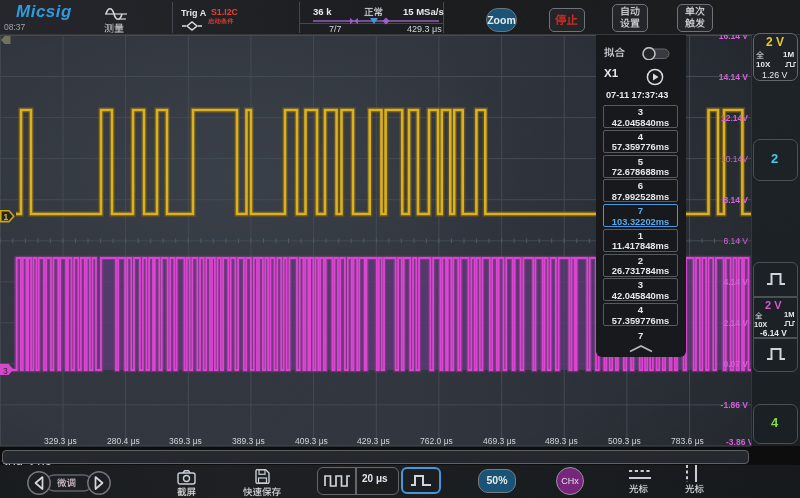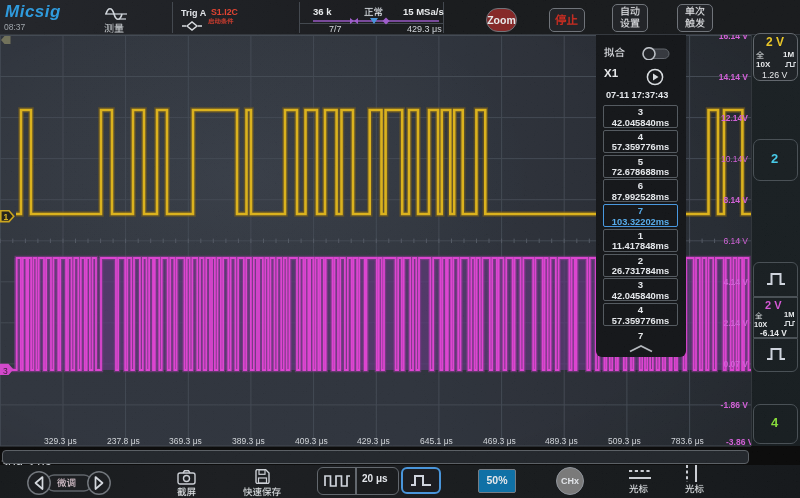--- a/index.html
+++ b/index.html
@@ -54,35 +54,35 @@
 <div class="t" style="right:52px;top:113px;font-size:8.5px;color:#cf58d4;font-weight:bold">12.14V</div>
 <div class="t" style="right:52px;top:154px;font-size:8.5px;color:#cf58d4;font-weight:normal">10.14V</div>
 <div class="t" style="right:52px;top:195px;font-size:8.5px;color:#cf58d4;font-weight:bold">8.14 V</div>
 <div class="t" style="right:52px;top:236px;font-size:8.5px;color:#cf58d4;font-weight:normal">6.14 V</div>
 <div class="t" style="right:52px;top:277px;font-size:8.5px;color:#cf58d4;font-weight:bold">4.14 V</div>
 <div class="t" style="right:52px;top:318px;font-size:8.5px;color:#cf58d4;font-weight:bold">2.14 V</div>
 <div class="t" style="right:52px;top:359px;font-size:8.5px;color:#cf58d4;font-weight:bold">0.07 V</div>
 <div class="t" style="right:52px;top:400px;font-size:8.5px;color:#cf58d4;font-weight:bold">-1.86 V</div>
 <div class="t" style="left:1px;top:456px;font-size:13px;color:#cfd3d8">309.3 μs</div>
 <div class="t" style="left:44px;top:436px;font-size:8.5px;color:#cfd3d8">329.3 μs</div>
-<div class="t" style="left:107px;top:436px;font-size:8.5px;color:#cfd3d8">237.8 μs</div>
+<div class="t" style="left:107px;top:436px;font-size:8.5px;color:#cfd3d8">280.4 μs</div>
 <div class="t" style="left:169px;top:436px;font-size:8.5px;color:#cfd3d8">369.3 μs</div>
 <div class="t" style="left:232px;top:436px;font-size:8.5px;color:#cfd3d8">389.3 μs</div>
 <div class="t" style="left:295px;top:436px;font-size:8.5px;color:#cfd3d8">409.3 μs</div>
 <div class="t" style="left:357px;top:436px;font-size:8.5px;color:#cfd3d8">429.3 μs</div>
-<div class="t" style="left:420px;top:436px;font-size:8.5px;color:#cfd3d8">645.1 μs</div>
+<div class="t" style="left:420px;top:436px;font-size:8.5px;color:#cfd3d8">762.0 μs</div>
 <div class="t" style="left:483px;top:436px;font-size:8.5px;color:#cfd3d8">469.3 μs</div>
 <div class="t" style="left:545px;top:436px;font-size:8.5px;color:#cfd3d8">489.3 μs</div>
 <div class="t" style="left:608px;top:436px;font-size:8.5px;color:#cfd3d8">509.3 μs</div>
 <div class="t" style="left:671px;top:436px;font-size:8.5px;color:#cfd3d8">783.6 μs</div>
 <div class="t" style="left:726px;top:437px;font-size:8.5px;color:#cf58d4;font-weight:bold">-3.86 V</div>
 <div class="abs" style="left:2px;top:450px;width:747px;height:14px;border:1px solid #53585e;border-radius:4px;background:#191d22"></div>
 <div class="abs" style="left:0;top:0;width:800px;height:35px;
 background:linear-gradient(90deg,#191b20 0%,#131519 30%,#0e1013 55%,#0e1013 100%);border-bottom:1px solid #2a2e34"></div>
-<div class="t" style="left:5px;top:2px;font-size:17px;font-weight:bold;font-style:italic;color:#2496dc;letter-spacing:0.5px">Micsig</div>
+<div class="t" style="left:16px;top:2px;font-size:17px;font-weight:bold;font-style:italic;color:#2496dc;letter-spacing:0.5px">Micsig</div>
 <div class="t" style="left:4px;top:22px;font-size:8.5px;color:#9aa0a6">08:37</div>
 <svg class="abs" style="left:105px;top:6px" width="22" height="16" viewBox="0 0 22 16">
 <path d="M1,8 C3,1 7,1 9,8 C11,15 15,15 17,8" fill="none" stroke="#cfd4da" stroke-width="1.6"></path>
 <line x1="0" y1="8" x2="22" y2="8" stroke="#cfd4da" stroke-width="1.2"></line>
     <line x1="14" y1="13" x2="21" y2="13" stroke="#cfd4da" stroke-width="1.2"></line>
   </svg>
 <svg style="position:absolute;left:104px;top:23px;" width="20" height="10" viewBox="0 0 200 100" fill="#d6dade">
     <path transform="translate(0,0)" d="M49 79C54 84 60 91 62 95L67 92C64 88 58 81 53 76ZM31 10V73H37V16H59V72H65V10ZM87 5V87C87 89 86 89 85 89C83 89 79 89 73 89C74 91 75 94 76 96C82 96 87 96 89 94C92 93 93 91 93 87V5ZM73 13V73H79V13ZM45 23V58C45 70 43 83 26 91C27 92 29 95 30 96C48 87 50 72 50 58V23ZM8 10C14 14 21 18 24 22L29 15C25 12 18 8 13 5ZM4 37C9 40 17 45 20 48L25 42C21 39 14 35 8 32ZM6 91 13 95C17 86 22 73 25 63L19 59C15 70 10 83 6 91Z"></path>
     <path transform="translate(100,0)" d="M25 22H75V27H25ZM25 12H75V17H25ZM18 7V32H82V7ZM5 36V42H95V36ZM23 61H46V66H23ZM54 61H78V66H54ZM23 51H46V56H23ZM54 51H78V56H54ZM5 88V94H96V88H54V82H87V77H54V71H85V46H16V71H46V77H13V82H46V88Z"></path>
   </svg>
@@ -109,21 +109,21 @@
   </svg>
 <div class="t" style="left:403px;top:6px;font-size:9.5px;font-weight:bold">15 MSa/s</div>
 <svg class="abs" style="left:313px;top:16px" width="126" height="10" viewBox="0 0 126 10">
 <line x1="0" y1="5" x2="126" y2="5" stroke="#9350c0" stroke-width="1.5"></line>
 <path d="M37,2 l4,3 -4,3 z M45,2 l-4,3 4,3 z" fill="#9a55c8"></path>
 <path d="M57,2 h8 l-4,6 z" fill="#3f8fd8"></path>
 <path d="M73,1.5 l3.5,3.5 -3.5,3.5 -3.5,-3.5 z" fill="#9a55c8"></path>
   </svg>
 <div class="t" style="left:329px;top:24px;font-size:9px;color:#cfd3d8">7/7</div>
 <div class="t" style="left:407px;top:24px;font-size:9px;color:#cfd3d8">429.3 μs</div>
-<div class="abs" style="left:486px;top:8px;width:31px;height:24px;border:1.2px solid #686d73;border-radius:12px;background:#7f1d1d;color:#e6e8ea;font-size:10.5px;font-weight:bold;text-align:center;line-height:22px">Zoom</div>
+<div class="abs" style="left:486px;top:8px;width:31px;height:24px;border:1.2px solid #686d73;border-radius:12px;background:#0c4a6e;color:#e6e8ea;font-size:10.5px;font-weight:bold;text-align:center;line-height:22px">Zoom</div>
 <div class="abs" style="left:549px;top:8px;width:36px;height:24px;border:1.2px solid #686d73;border-radius:5px;background:#17191d"></div>
 <svg style="position:absolute;left:555px;top:13.5px;" width="23" height="11.5" viewBox="0 0 200 100" fill="#e02518">
     <path transform="translate(0,0)" d="M47 30H80V39H47ZM40 25V44H87V25ZM31 50V67H38V56H88V67H95V50ZM56 6C58 8 59 10 60 13H32V19H95V13H68C67 10 65 6 63 4ZM40 64V70H59V88C59 89 59 89 57 89C56 89 50 89 44 89C45 91 46 94 47 96C54 96 60 96 63 95C66 94 67 92 67 88V70H86V64ZM26 4C21 19 12 34 3 44C4 46 7 50 7 52C10 48 13 45 16 40V96H23V29C27 22 30 14 33 6Z" stroke="#e02518" stroke-width="3"></path>
     <path transform="translate(100,0)" d="M19 26V84H5V91H95V84H58V45H90V38H58V4H50V84H26V26Z" stroke="#e02518" stroke-width="3"></path>
   </svg>
 <div class="abs" style="left:612px;top:4px;width:36px;height:28px;border:1.2px solid #686d73;border-radius:5px;background:#17191d"></div>
 <svg style="position:absolute;left:620px;top:6px;" width="20" height="10" viewBox="0 0 200 100" fill="#e6e8ea">
     <path transform="translate(0,0)" d="M24 47H77V62H24ZM24 40V25H77V40ZM24 69H77V83H24ZM46 4C45 8 43 13 42 18H16V96H24V90H77V96H85V18H49C51 14 53 9 54 5Z" stroke="#e6e8ea" stroke-width="2"></path>
     <path transform="translate(100,0)" d="M9 12V19H48V12ZM65 6C65 13 65 20 65 27H51V34H65C64 57 60 78 46 90C48 92 50 94 52 96C66 82 71 59 72 34H87C86 70 85 83 82 86C81 87 80 88 78 88C76 88 71 88 65 87C66 89 67 92 67 94C73 95 78 95 81 94C84 94 86 93 88 91C92 86 93 72 94 31C94 30 94 27 94 27H72C73 20 73 13 73 6ZM9 84 9 84V84C11 82 15 81 43 75L45 82L51 79C49 72 45 60 41 52L35 53C37 58 39 63 41 69L17 74C21 65 24 53 27 43H49V36H5V43H19C17 55 12 66 11 70C9 74 8 76 6 77C7 78 8 82 9 84Z" stroke="#e6e8ea" stroke-width="2"></path>
   </svg>
@@ -265,22 +265,22 @@
 <div class="abs" style="left:317px;top:466.5px;width:82px;height:28px;border:1.5px solid #5a6066;border-radius:6px;background:#0e1013"></div>
 <div class="abs" style="left:355px;top:466.5px;width:1.5px;height:28px;background:#5a6066"></div>
 <svg class="abs" style="left:324px;top:472px" width="27" height="17" viewBox="0 0 27 17">
 <path d="M1,14 v-10 h5.5 v10 h5.5 v-10 h5.5 v10 h5.5 v-10 h3" fill="none" stroke="#cdd2da" stroke-width="1.7"></path>
   </svg>
 <div class="t" style="left:362px;top:473px;font-size:10px;font-weight:bold;color:#e2e5e9">20 μs</div>
 <div class="abs" style="left:401px;top:467px;width:40px;height:27px;border:2px solid #3f8fd8;border-radius:6px;background:#101216"></div>
 <svg class="abs" style="left:410px;top:473px" width="22" height="15" viewBox="0 0 22 15">
 <path d="M1,12 h4 v-9 h8 v9 h8" fill="none" stroke="#cdd2dc" stroke-width="2"></path>
   </svg>
-<div class="abs" style="left:478px;top:469px;width:38px;height:24px;border:1.5px solid #70757c;border-radius:2px;background:#0369a1;color:#e6e8ea;font-size:10.5px;font-weight:bold;text-align:center;line-height:21px">50%</div>
-<div class="abs" style="left:556px;top:467px;width:28px;height:28px;border:1.2px solid #8a8f96;border-radius:50%;background:#737373;color:#dfe2e6;font-size:9px;font-weight:bold;text-align:center;line-height:26px">CHx</div>
+<div class="abs" style="left:478px;top:469px;width:38px;height:24px;border:1.5px solid #70757c;border-radius:10px;background:#0c4a6e;color:#e6e8ea;font-size:10.5px;font-weight:bold;text-align:center;line-height:21px">50%</div>
+<div class="abs" style="left:556px;top:467px;width:28px;height:28px;border:1.2px solid #8a8f96;border-radius:50%;background:#701a75;color:#dfe2e6;font-size:9px;font-weight:normal;text-align:center;line-height:26px">CHx</div>
 <svg class="abs" style="left:627px;top:468px" width="26" height="13" viewBox="0 0 26 13">
 <line x1="2" y1="3" x2="24" y2="3" stroke="#c8ccd2" stroke-width="2" stroke-dasharray="3.2,2.6"></line>
 <line x1="2" y1="10" x2="24" y2="10" stroke="#c8ccd2" stroke-width="2"></line>
   </svg>
 <svg style="position:absolute;left:629px;top:484px;" width="19" height="9.5" viewBox="0 0 200 100" fill="#dfe2e6">
     <path transform="translate(0,0)" d="M14 11C19 19 24 30 26 36L33 34C31 27 26 17 21 9ZM80 8C77 16 71 27 67 34L73 36C78 30 83 19 87 11ZM46 4V42H6V49H32C31 68 27 82 3 90C5 91 7 94 8 96C33 88 38 71 40 49H59V85C59 93 61 96 70 96C72 96 83 96 85 96C93 96 95 92 96 75C94 74 91 73 89 72C89 86 88 89 84 89C82 89 73 89 71 89C67 89 66 88 66 85V49H95V42H54V4Z" stroke="#dfe2e6" stroke-width="2"></path>
     <path transform="translate(100,0)" d="M47 12V19H90V12ZM78 56C83 66 87 78 89 86L96 84C94 76 89 63 84 54ZM49 54C46 64 42 75 36 82C38 83 41 85 42 86C48 79 53 67 56 55ZM42 36V43H64V86C64 88 63 88 62 88C60 88 56 88 50 88C52 90 53 93 53 96C60 96 64 95 67 94C70 93 71 91 71 86V43H96V36ZM20 4V25H5V32H19C15 45 9 59 2 66C4 68 6 72 7 74C12 67 16 57 20 46V96H28V44C31 48 35 55 37 58L41 52C39 49 31 38 28 35V32H41V25H28V4Z" stroke="#dfe2e6" stroke-width="2"></path>
   </svg>
 <svg class="abs" style="left:683px;top:464px" width="18" height="19" viewBox="0 0 18 19">
 <line x1="4" y1="1" x2="4" y2="18" stroke="#c8ccd2" stroke-width="2" stroke-dasharray="3,2.6"></line>

